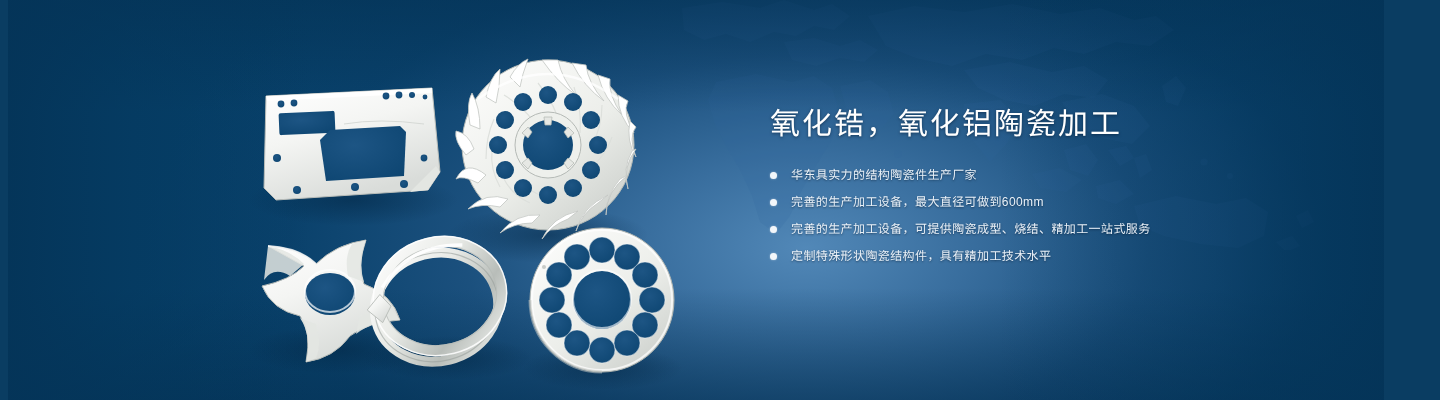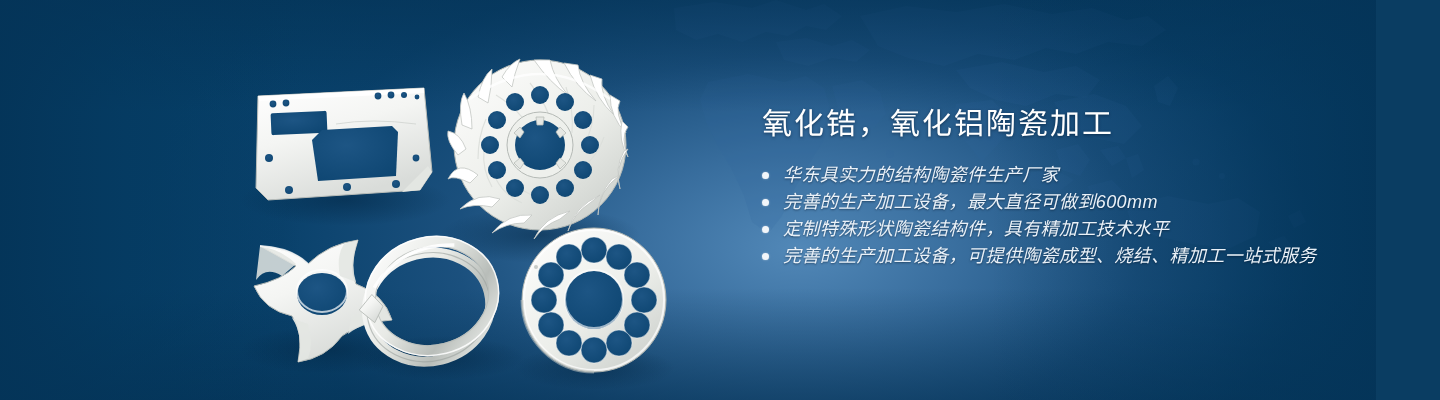--- a/index.html
+++ b/index.html
@@ -8,20 +8,21 @@
     background:#0a3d62;
     font-family:"Liberation Sans","DejaVu Sans",sans-serif;
   }
 
   .banner{
     position:relative;
     width:1376px;
     height:400px;
     overflow:hidden;
     background:#07436d;
+    margin-left:8px;
   }
 
   
   .bg-base{
     position:absolute;inset:0;
     background:#064069;
   }
   .bg-glow{
     position:absolute;inset:0;
     background:
@@ -85,26 +86,25 @@
   .dot{
     width:7px;height:7px;
     border-radius:50%;
     background:#f2f6fa;
     flex:0 0 auto;
     margin-right:14px;
     box-shadow:0 0 2px rgba(255,255,255,.5);
   }
   .bullet-text{
     color:#eaf1f8;
-    font-size:18px;
+    font-size:12px;
     line-height:21px;
     letter-spacing:.4px;
     white-space:nowrap;
     text-shadow:0 1px 2px rgba(0,18,36,.5);
-    font-style:italic;
   }
 
   
   .parts{
     position:absolute;
     left:0;top:0;
     width:740px;height:400px;
     pointer-events:none;
   }
   .part-layer{position:absolute;inset:0;}
@@ -360,22 +360,22 @@
       <li class="bullet">
         <span class="dot"></span>
         <span class="bullet-text">华东具实力的结构陶瓷件生产厂家</span>
       </li>
       <li class="bullet">
         <span class="dot"></span>
         <span class="bullet-text">完善的生产加工设备，最大直径可做到600mm</span>
       </li>
       <li class="bullet">
         <span class="dot"></span>
-        <span class="bullet-text">定制特殊形状陶瓷结构件，具有精加工技术水平</span>
+        <span class="bullet-text">完善的生产加工设备，可提供陶瓷成型、烧结、精加工一站式服务</span>
       </li>
       <li class="bullet">
         <span class="dot"></span>
-        <span class="bullet-text">完善的生产加工设备，可提供陶瓷成型、烧结、精加工一站式服务</span>
+        <span class="bullet-text">定制特殊形状陶瓷结构件，具有精加工技术水平</span>
       </li>
     </ul>
   </div>
 
 </div>
 
 </body></html>

